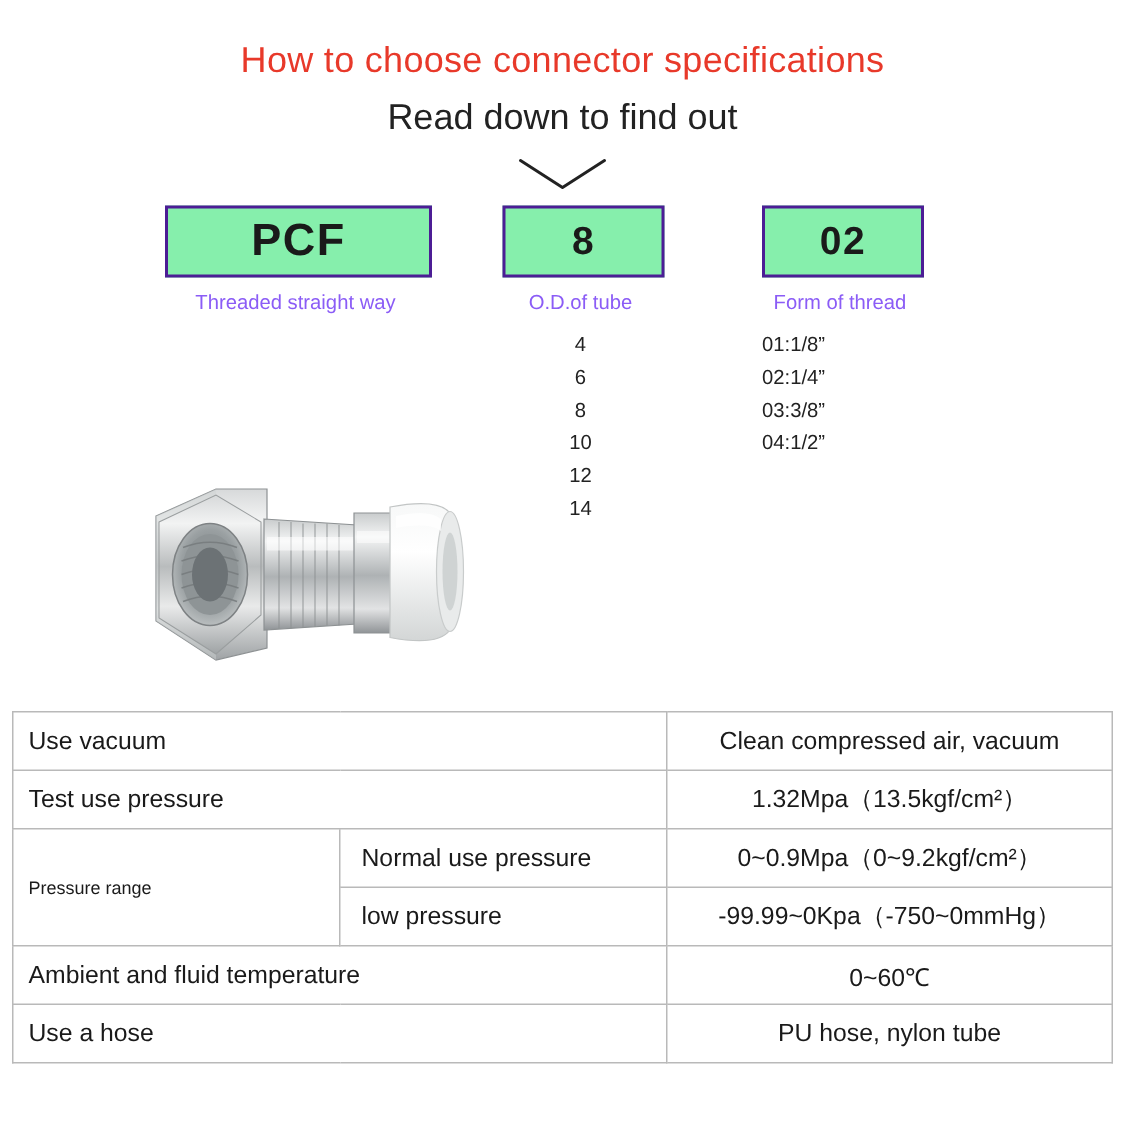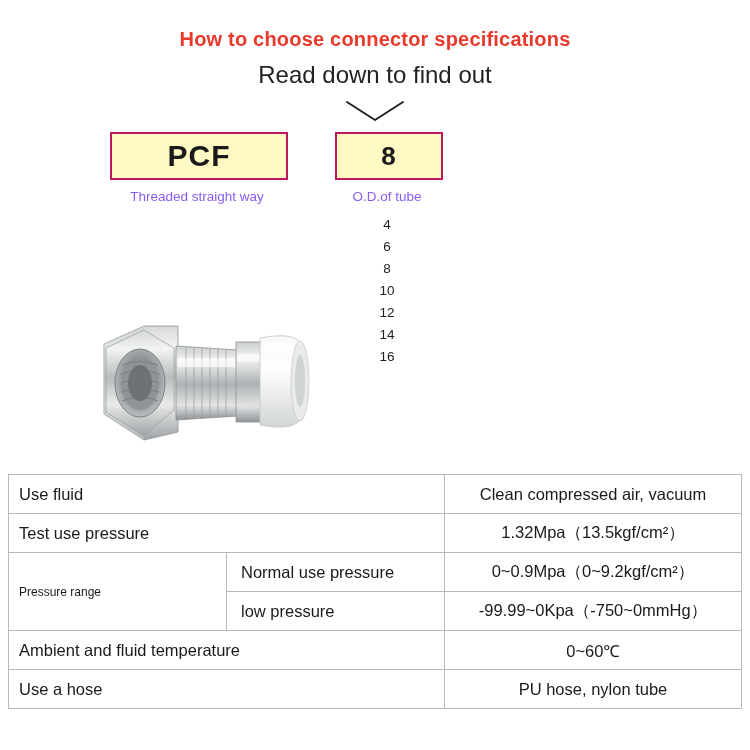--- a/index.html
+++ b/index.html
@@ -16,22 +16,22 @@
     position: relative;
   }
 
   
   .header {
     text-align: center;
     padding-top: 28px;
   }
   .title {
     color: #e8392a;
-    font-size: 20px;
-    font-weight: bold;
+    font-size: 24px;
+    font-weight: normal;
     letter-spacing: 0.2px;
     line-height: 1.1;
   }
   .subtitle {
     font-size: 24px;
     color: #222;
     margin-top: 12px;
     line-height: 1.1;
   }
   .chevron-wrap {
@@ -46,22 +46,22 @@
   .code-row {
     position: relative;
     height: 240px;
     margin-top: 8px;
   }
   .code-col {
     position: absolute;
     text-align: center;
   }
   .code-box {
-    border: 2px solid #be185d;
-    background: #fef9c3;
+    border: 2px solid #4c1d95;
+    background: #86efac;
     height: 44px;
     display: flex;
     align-items: center;
     justify-content: center;
     font-size: 26px;
     font-weight: bold;
     letter-spacing: 1px;
   }
   .code-caption {
     font-size: 13.5px;
@@ -147,24 +147,33 @@
   <div class="code-col" id="col-od">
     <div class="code-box">8</div>
     <div class="code-caption">O.D.of tube</div>
     <div class="code-list">
       <div>4</div>
       <div>6</div>
       <div>8</div>
       <div>10</div>
       <div>12</div>
       <div>14</div>
-      <div>16</div>
     </div>
   </div>
 
+  <div class="code-col" id="col-thread">
+    <div class="code-box">02</div>
+    <div class="code-caption">Form of thread</div>
+    <div class="code-list">
+      <div>01:1/8”</div>
+      <div>02:1/4”</div>
+      <div>03:3/8”</div>
+      <div>04:1/2”</div>
+    </div>
+  </div>
 </div>
 
 <svg class="product-img" viewBox="0 0 236 170">
   <defs>
     <linearGradient id="steelV" x1="0" y1="0" x2="0" y2="1">
       <stop offset="0%" stop-color="#d7d9da"></stop>
       <stop offset="18%" stop-color="#f2f3f3"></stop>
       <stop offset="45%" stop-color="#b9bcbd"></stop>
       <stop offset="70%" stop-color="#e9eaea"></stop>
       <stop offset="100%" stop-color="#9fa3a5"></stop>
@@ -223,21 +232,21 @@
 
   <path d="M174 46 Q206 40 214 50 L214 128 Q206 139 174 133 Z" fill="url(#whiteCap)" stroke="#c2c5c5" stroke-width="0.8"></path>
   <ellipse cx="214" cy="89" rx="9" ry="40" fill="#e9ebeb" stroke="#c9cccc" stroke-width="0.8"></ellipse>
   <ellipse cx="214" cy="89" rx="5" ry="26" fill="#cfd3d3"></ellipse>
   <path d="M178 52 Q200 47 208 54 L208 62 Q200 56 178 60 Z" fill="#ffffff" opacity="0.75"></path>
 </svg>
 
 <table class="spec-table">
   <tbody>
     <tr>
-      <td class="label col-left" colspan="2">Use fluid</td>
+      <td class="label col-left" colspan="2">Use vacuum</td>
       <td class="value">Clean compressed air, vacuum</td>
     </tr>
     <tr>
       <td class="label col-left" colspan="2">Test use pressure</td>
       <td class="value">1.32Mpa（13.5kgf/cm²）</td>
     </tr>
     <tr>
       <td class="rowspan-label" rowspan="2">Pressure range</td>
       <td class="sub-label">Normal use pressure</td>
       <td class="value">0~0.9Mpa（0~9.2kgf/cm²）</td>

